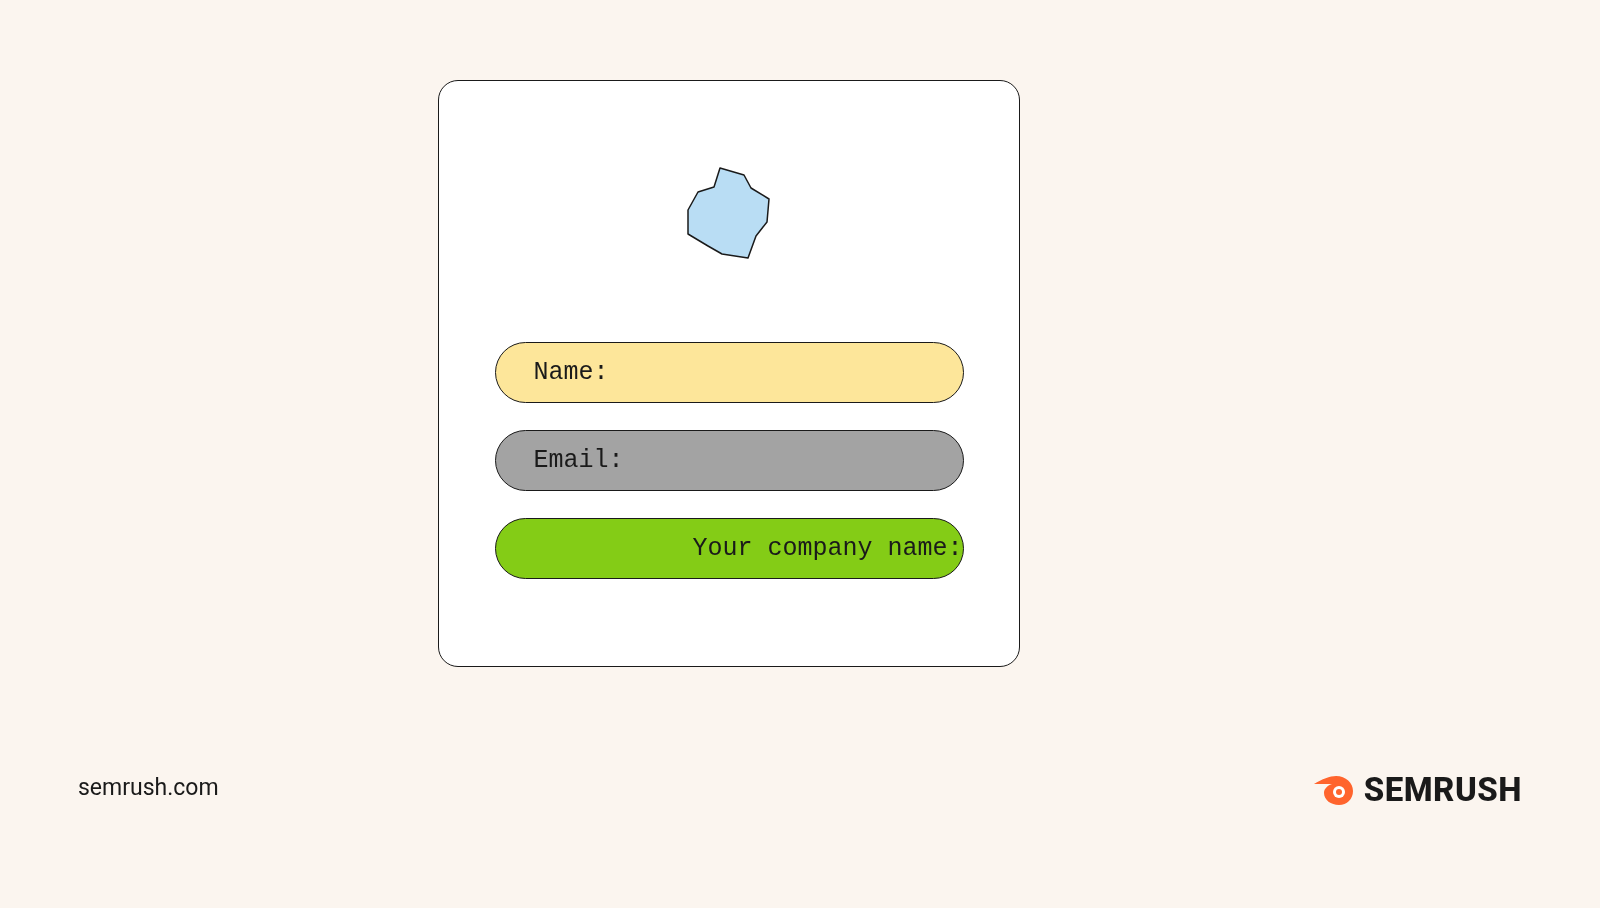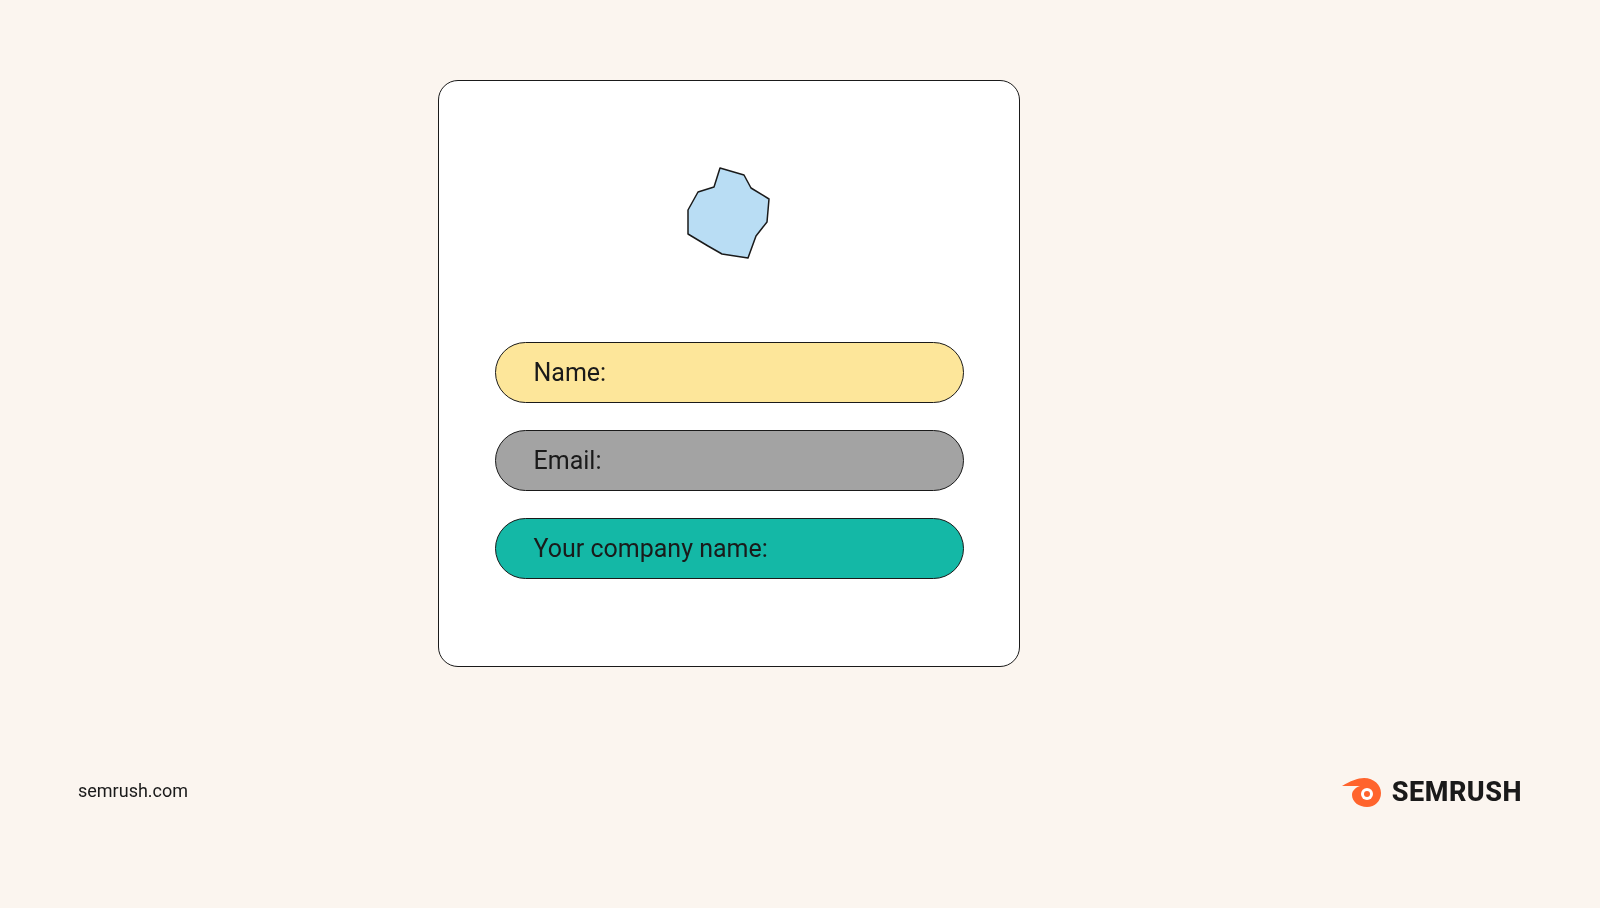--- a/index.html
+++ b/index.html
@@ -44,42 +44,43 @@
     }
     .field {
       height: 61px;
       border: 1.5px solid #1a1a1a;
       border-radius: 40px;
       display: flex;
       align-items: center;
       padding-left: 38px;
       font-size: 25px;
       color: #1a1a1a;
+      font-family: Liberation Mono, monospace;
     }
     .field.yellow { background: #fde69a; }
     .field.green  { background: #a3a3a3; }
-    .field.purple { background: #14b8a6; }
+    .field.purple { background: #84cc16; justify-content: flex-end; }
 
     .footer-text {
       position: absolute;
       left: 78px;
       bottom: 107px;
-      font-size: 18px;
+      font-size: 23px;
       color: #1a1a1a;
     }
     .brand {
       position: absolute;
       right: 78px;
       bottom: 99px;
       display: flex;
       align-items: center;
       gap: 10px;
     }
     .brand-text {
-      font-size: 27px;
+      font-size: 33px;
       font-weight: 800;
       letter-spacing: 0.5px;
       color: #1a1a1a;
     }
     .brand-icon svg {
       display: block;
     }
   </style>
 </head>
 <body>

